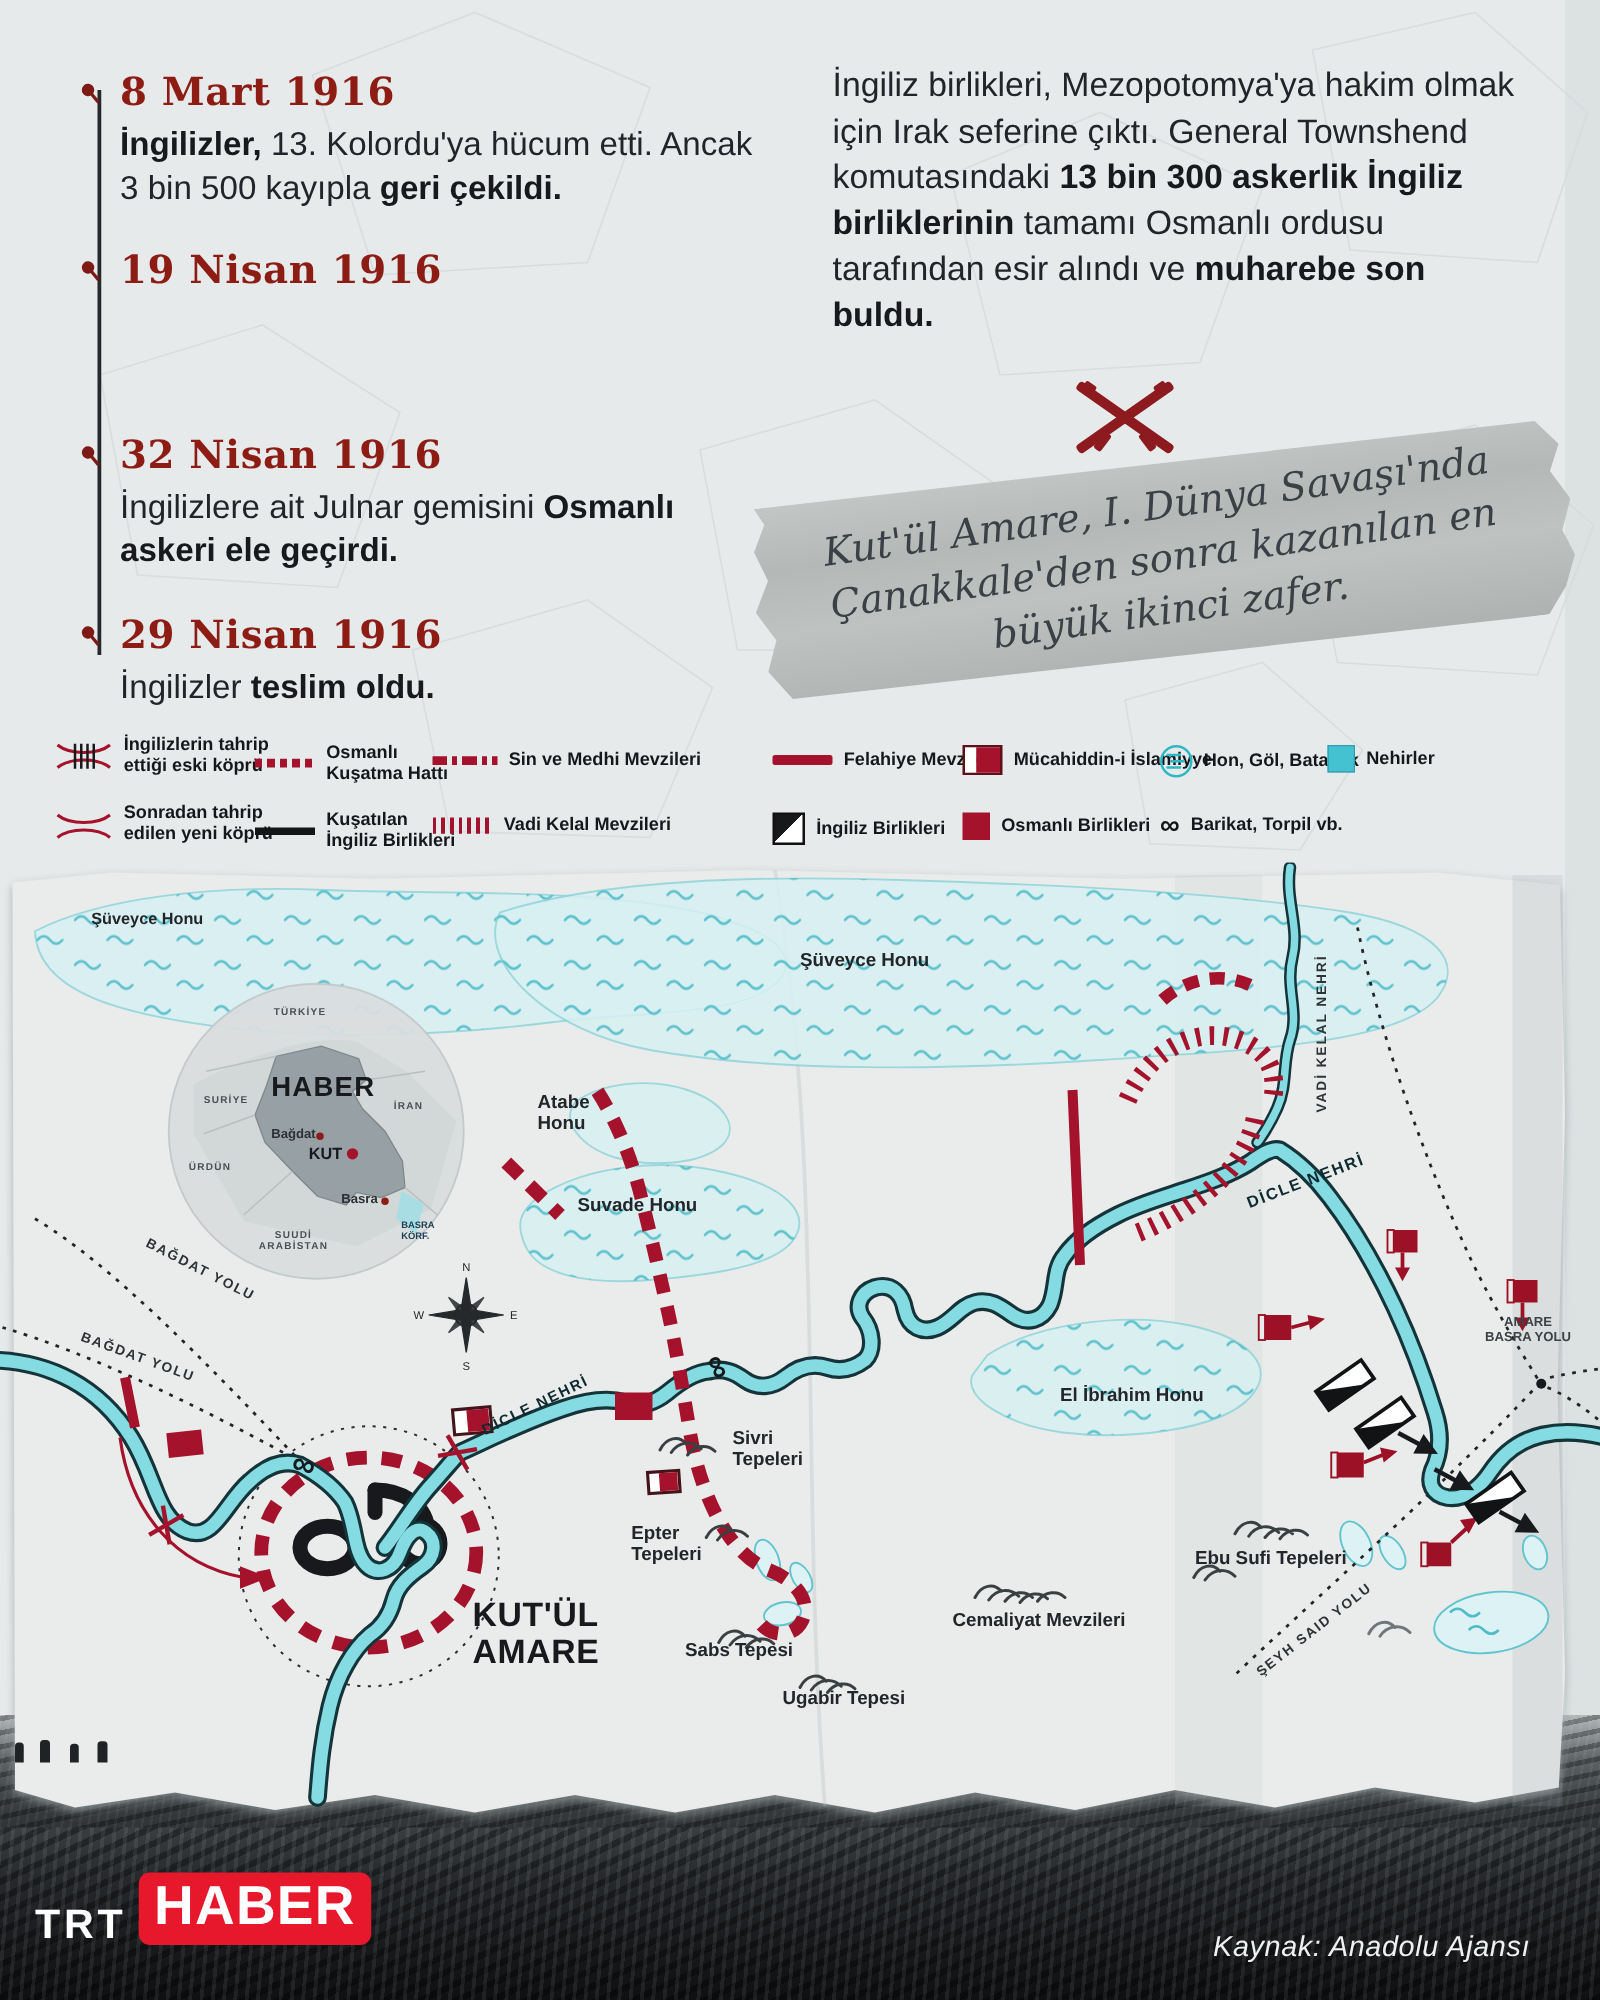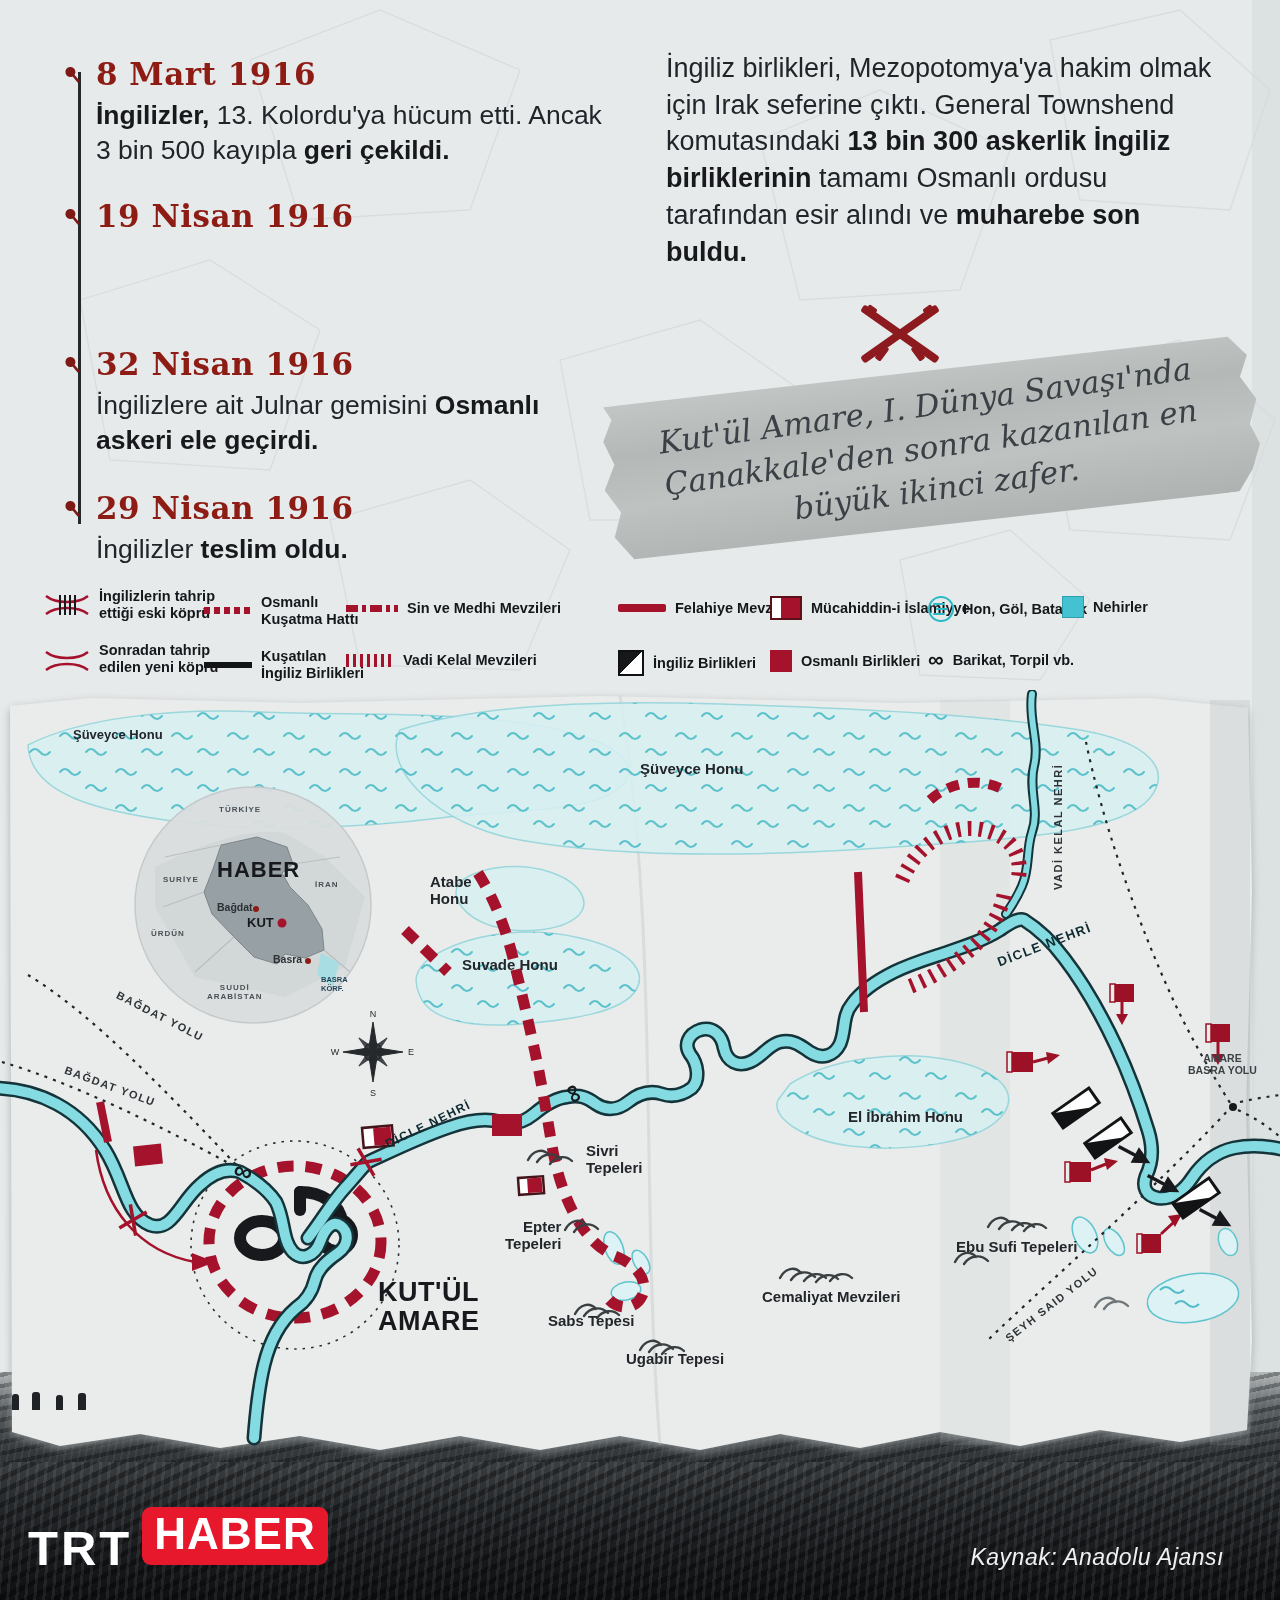--- a/index.html
+++ b/index.html
@@ -61,21 +61,21 @@
     background:
       repeating-linear-gradient(100deg,rgba(255,255,255,.05) 0 2px,transparent 2px 7px),
       repeating-linear-gradient(-12deg,rgba(0,0,0,.30) 0 4px,transparent 4px 11px),
       linear-gradient(180deg,#b4b8b9 0%,#8d9395 7%,#5c6264 16%,#35393c 34%,#212427 58%,#131516 100%);}
   #photo-lower{position:absolute;left:0;top:1462px;width:1280px;height:138px;z-index:3;
     background:
       repeating-linear-gradient(95deg,rgba(255,255,255,.07) 0 3px,transparent 3px 9px),
       repeating-linear-gradient(-25deg,rgba(0,0,0,.35) 0 5px,transparent 5px 12px),
       linear-gradient(180deg,#3a3e41 0%,#26292c 30%,#17191b 70%,#0e1011 100%);}
   #logo{position:absolute;left:28px;top:1496px;display:flex;align-items:center;gap:10px;z-index:6;}
-  #logo .trt{font-size:49px;font-weight:900;color:#fff;letter-spacing:3px;margin-top:24px;}
+  #logo .trt{font-size:33px;font-weight:900;color:#fff;letter-spacing:3px;margin-top:24px;}
   #logo .haber{font-size:44px;font-weight:900;color:#fff;background:#e8182c;
                padding:2px 12px 6px 12px;border-radius:9px;letter-spacing:1px;}
   #source{position:absolute;right:56px;top:1544px;font-size:23px;font-style:italic;
           color:#eef1f1;z-index:6;letter-spacing:.5px;}
   .soldier{position:absolute;background:#202326;border-radius:3px 3px 0 0;z-index:4;}
 </style>
 </head>
 <body>
 
 <svg id="bg-pattern" width="1280" height="1600">
@@ -494,21 +494,21 @@
   <div class="m-label" style="left:640px;top:70px">Şüveyce Honu</div>
   <div class="m-label" style="left:430px;top:183px">Atabe
 Honu</div>
   <div class="m-label" style="left:462px;top:266px">Suvade Honu</div>
   <div class="m-label m-river-label" style="left:995px;top:248px;transform:rotate(-21deg)">DİCLE NEHRİ</div>
   <div class="m-label m-river-label" style="left:382px;top:428px;transform:rotate(-26deg);font-size:12px">DİCLE NEHRİ</div>
   <div class="m-label m-road" style="left:980px;top:155px;transform:rotate(-90deg);transform-origin:left top;white-space:nowrap;left:1052px;top:200px">VADİ KELAL NEHRİ</div>
   <div class="m-label" style="left:848px;top:418px">El İbrahim Honu</div>
   <div class="m-label" style="left:586px;top:452px">Sivri
 Tepeleri</div>
-  <div class="m-label" style="left:505px;top:528px;text-align:right">Epter
+  <div class="m-label" style="left:505px;top:528px;text-align:left">Epter
 Tepeleri</div>
   <div class="m-label m-big" style="left:378px;top:588px">KUT'ÜL
 AMARE</div>
   <div class="m-label" style="left:548px;top:622px">Sabs Tepesi</div>
   <div class="m-label" style="left:626px;top:660px">Ugabir Tepesi</div>
   <div class="m-label" style="left:762px;top:598px">Cemaliyat Mevzileri</div>
   <div class="m-label" style="left:956px;top:548px">Ebu Sufi Tepeleri</div>
   <div class="m-label m-road" style="left:995px;top:608px;transform:rotate(-38deg);white-space:nowrap">ŞEYH SAID YOLU</div>
   <div class="m-label" style="left:1188px;top:362px;font-size:10.5px;color:#3c4246;text-align:center">AMARE
 BASRA YOLU</div>

